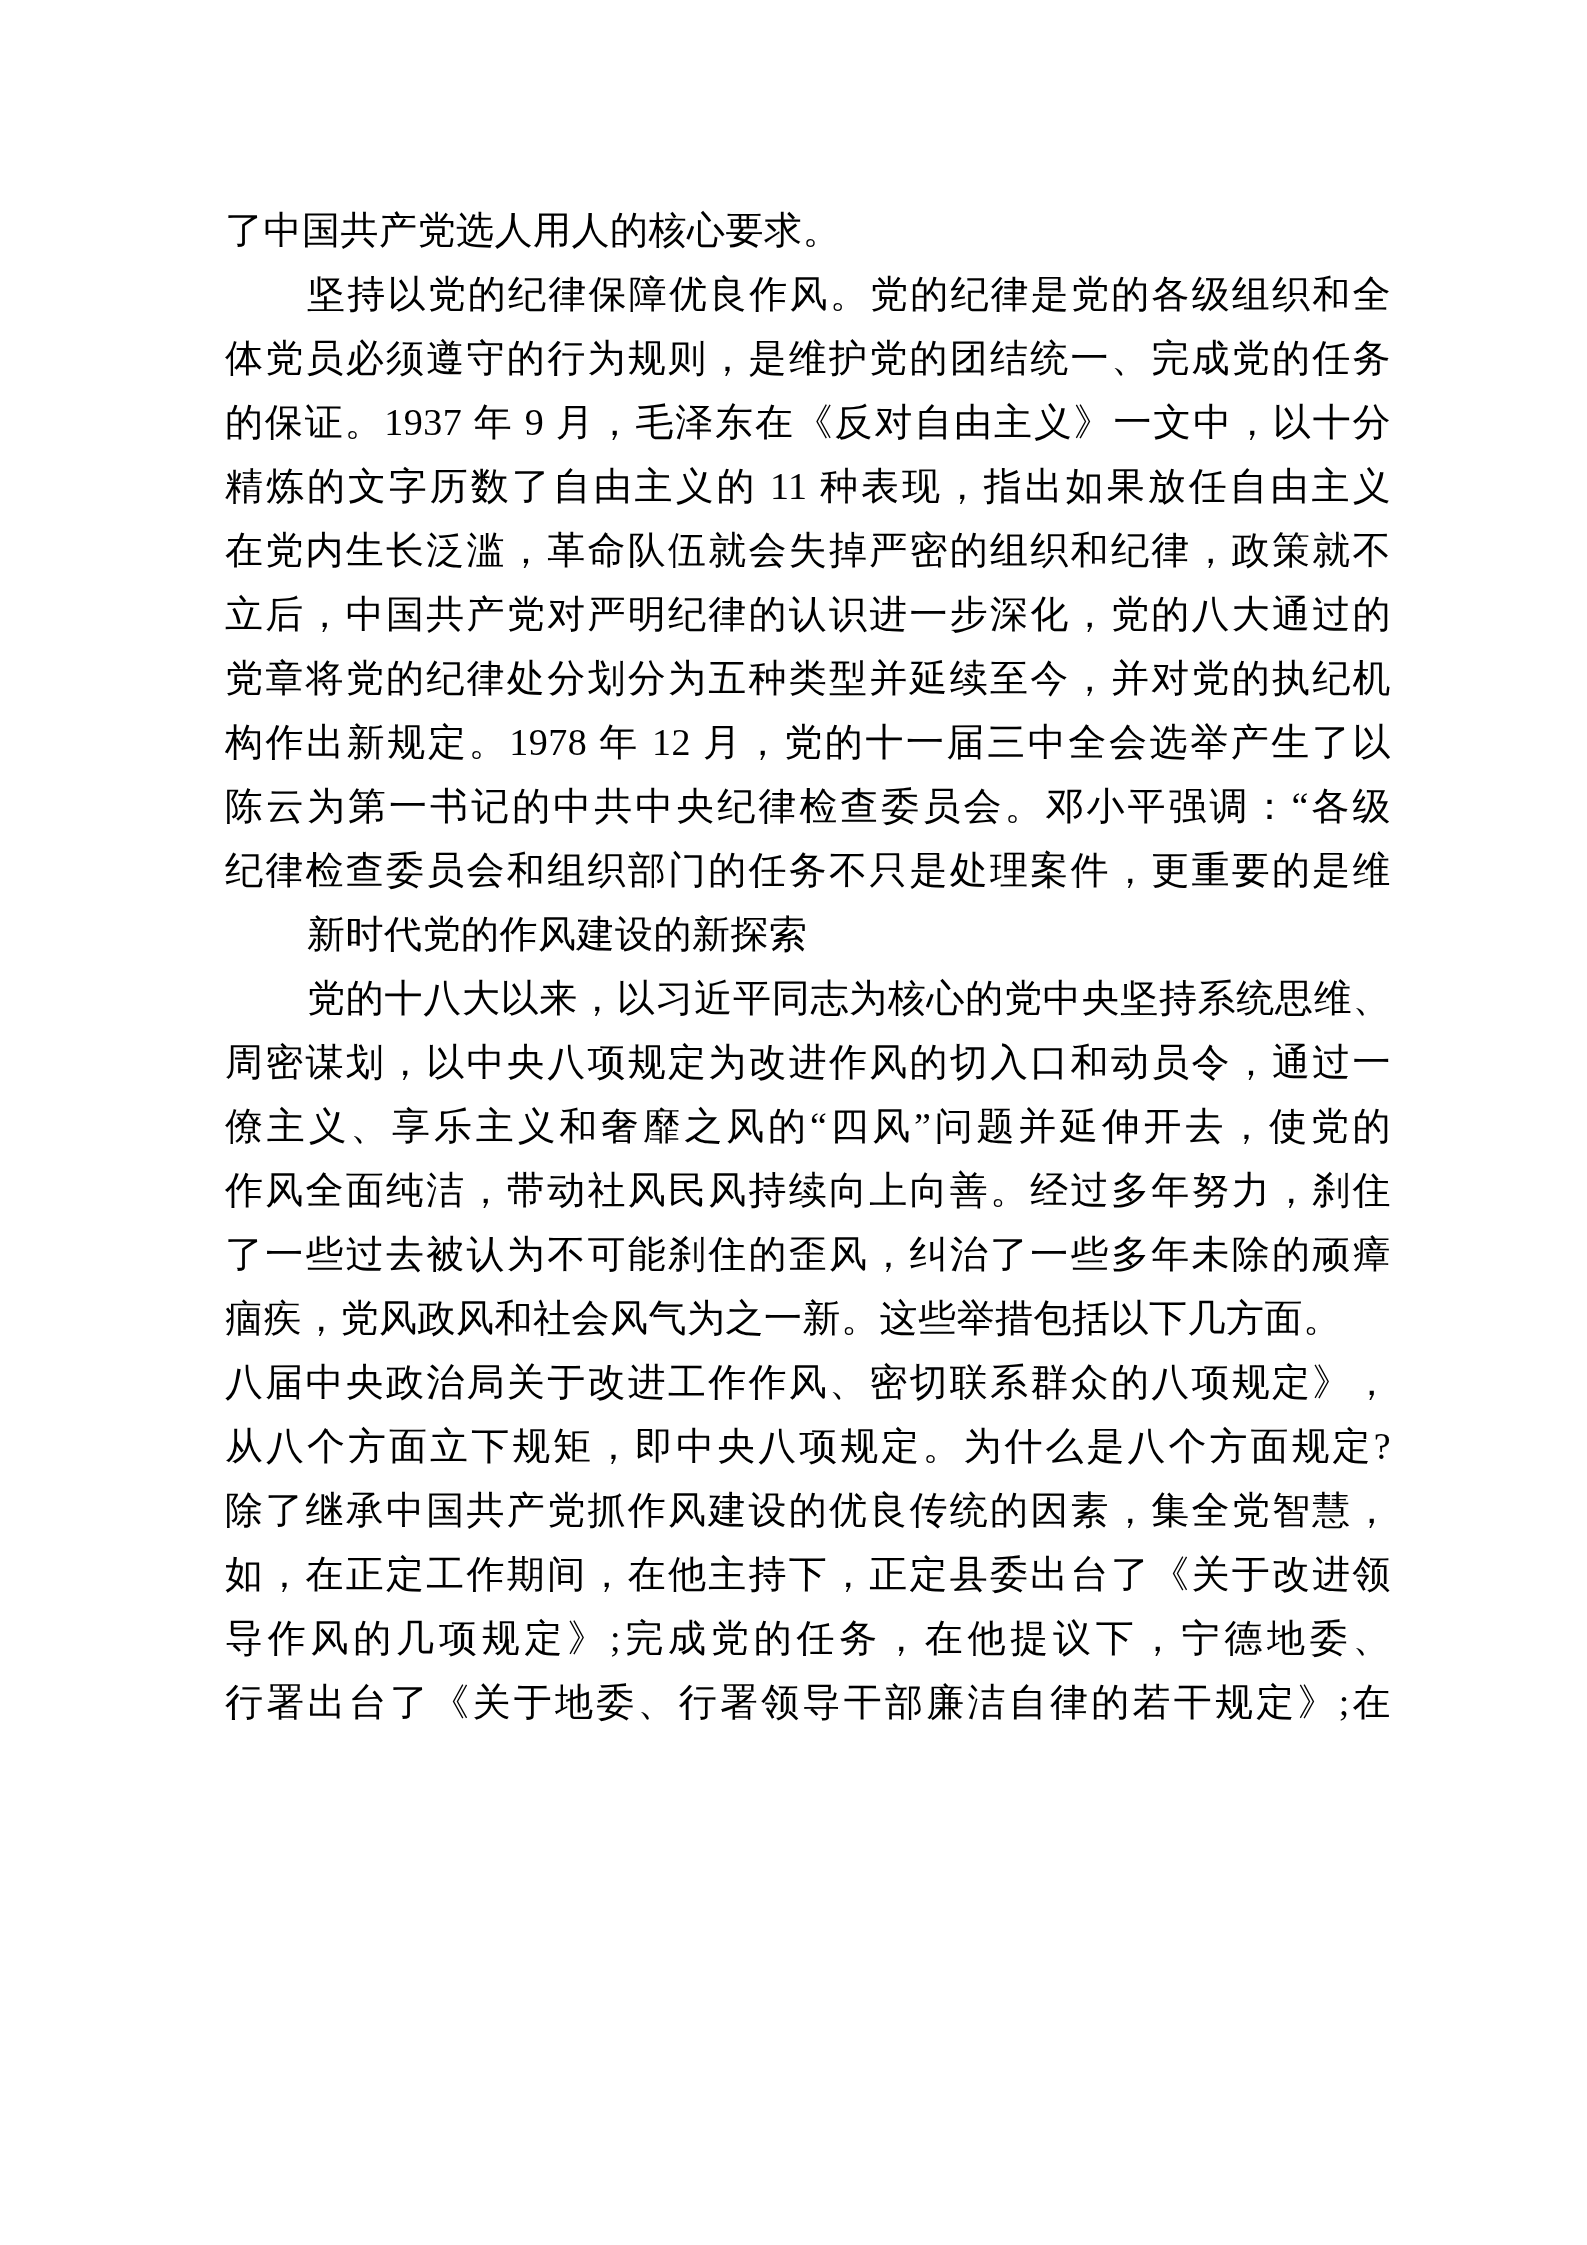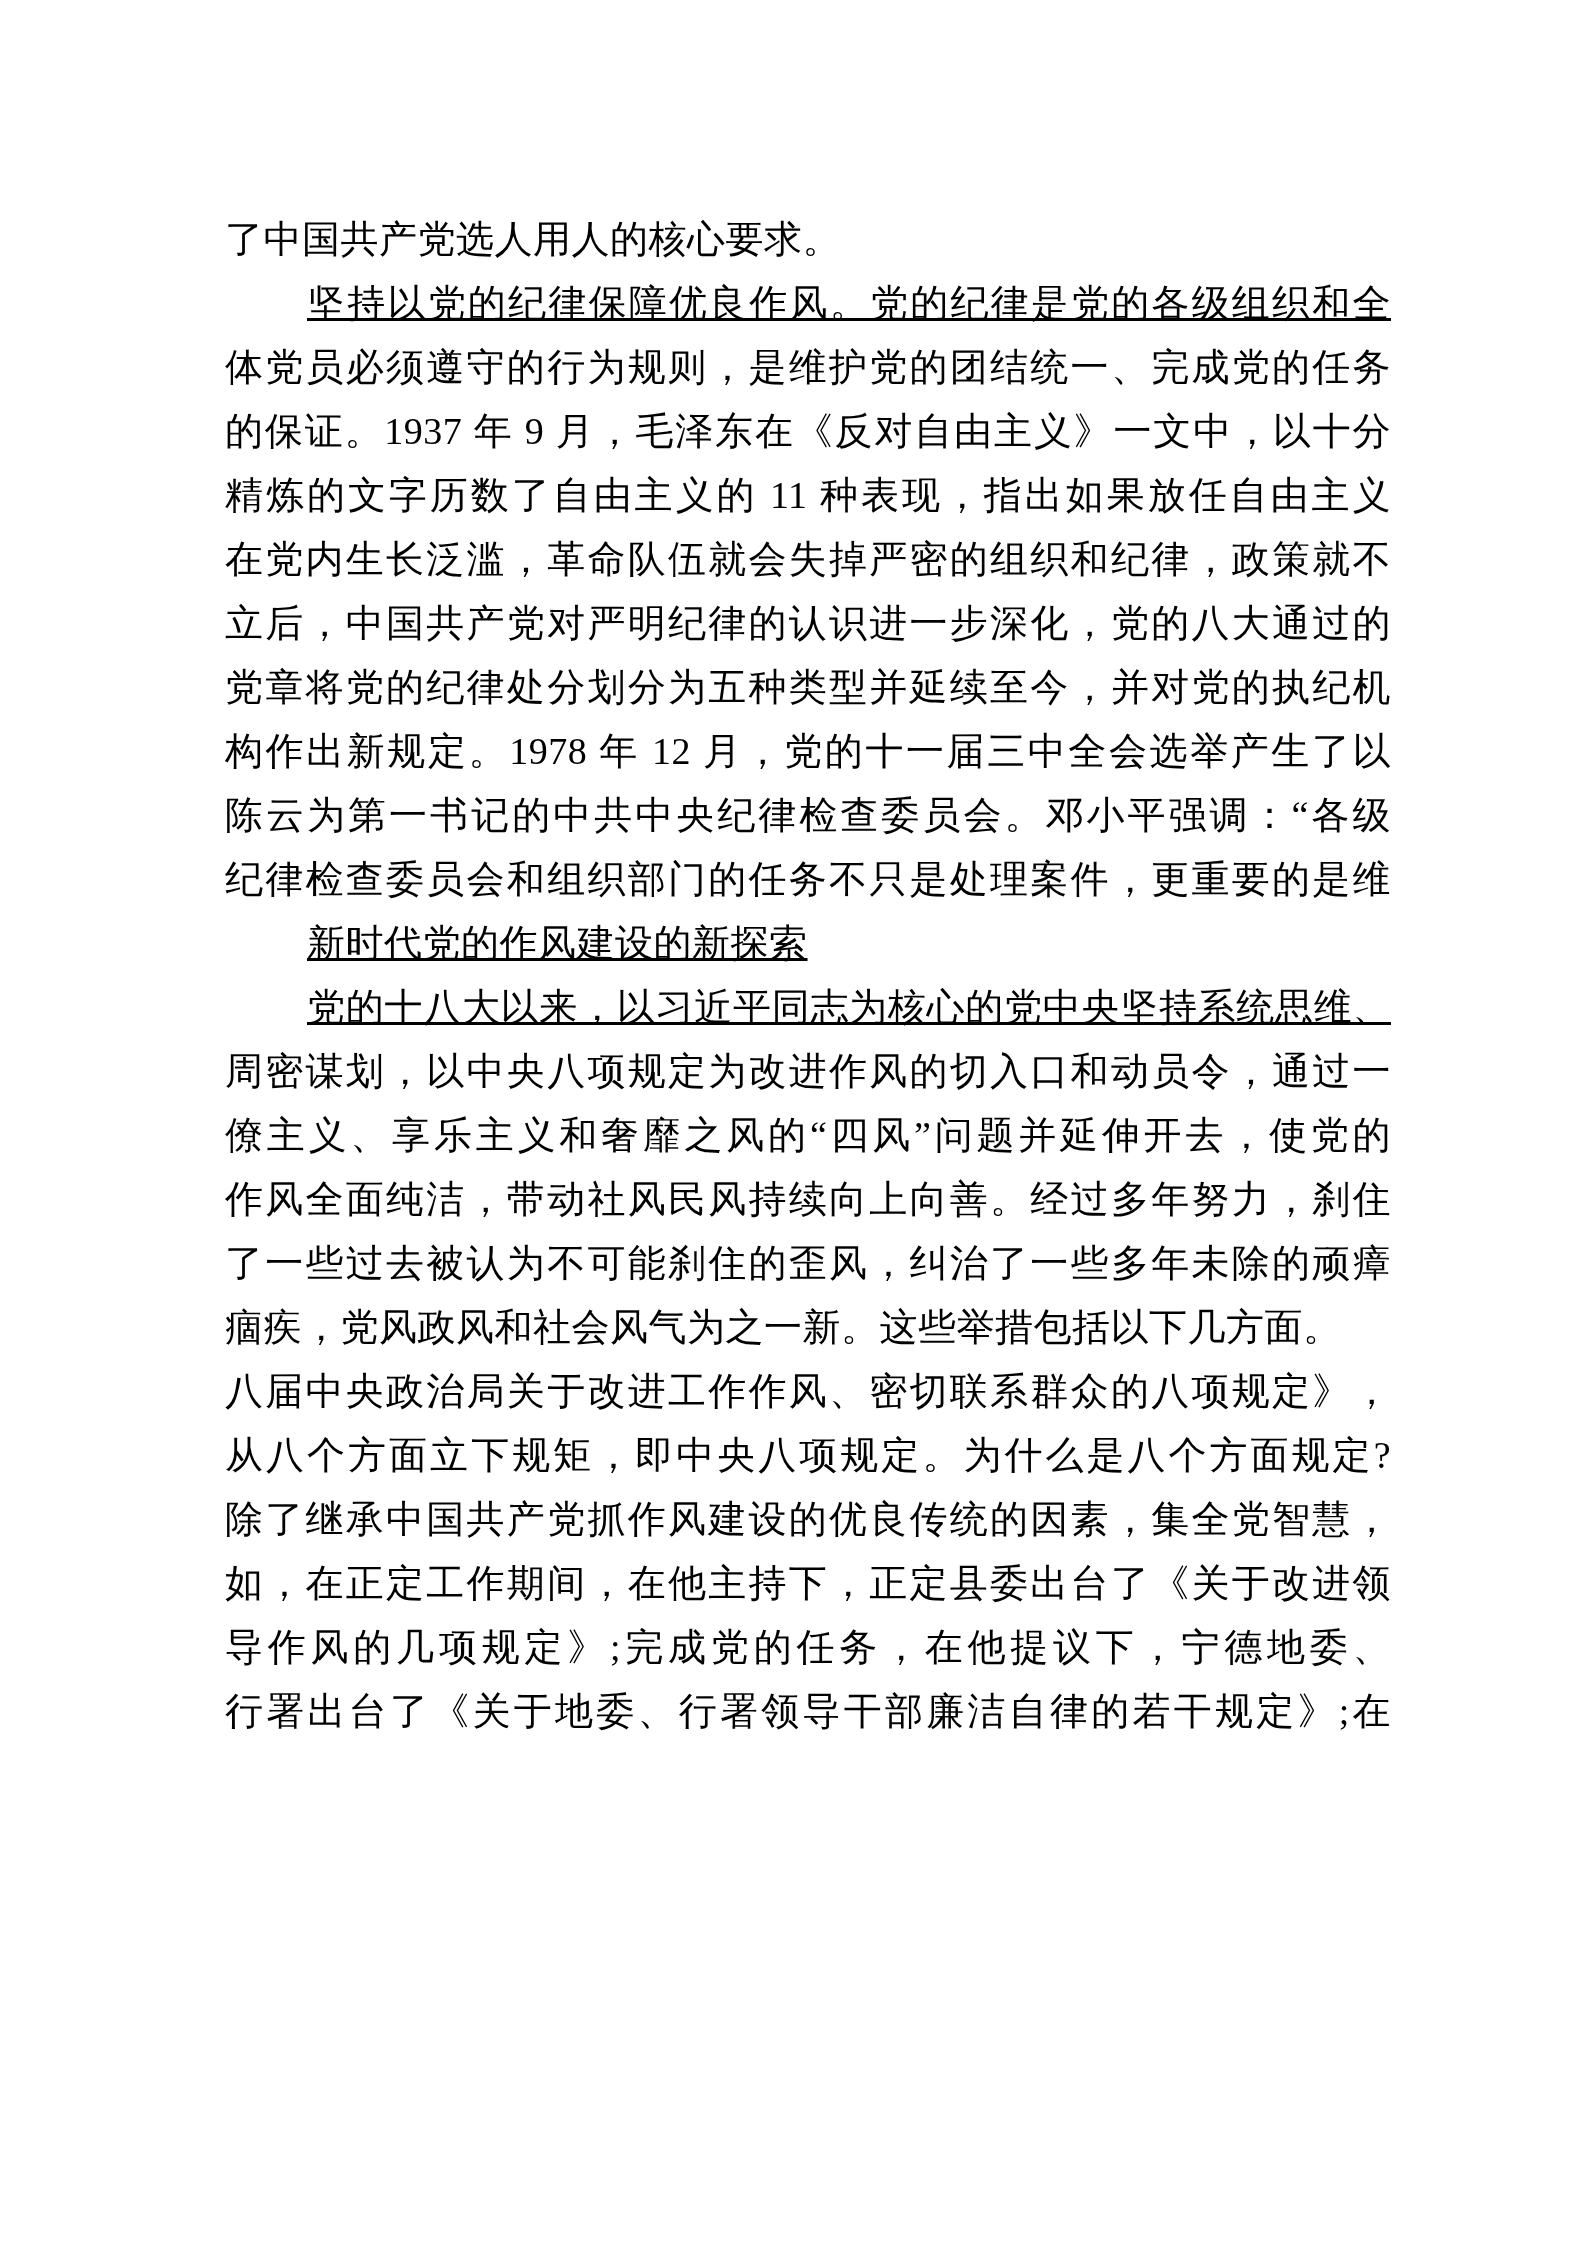--- a/index.html
+++ b/index.html
@@ -8,21 +8,20 @@
     background: #ffffff;
   }
   .page {
     position: relative;
     width: 1587px;
     height: 1834px;
     background: #ffffff;
     overflow: hidden;
     font-family: "Liberation Serif", "DejaVu Serif", serif;
     color: #000000;
-    margin-top: 9px;
   }
   .doc-body {
     position: absolute;
     left: 225px;
     top: 198px;
     width: 1166px;
     font-size: 38px;
     line-height: 64px;
     letter-spacing: 0.5px;
   }
@@ -32,21 +31,20 @@
     word-break: keep-all;
     overflow: hidden;
     white-space: nowrap;
   }
   .line.fill {
     text-align-last: justify;
     white-space: normal;
   }
   .line.indent {
     text-indent: 82px;
-    text-decoration: underline;
   }
   .page-footer {
     position: absolute;
     left: 0;
     top: 2072px;
     width: 1587px;
     text-align: center;
     font-size: 40px;
     line-height: 48px;
   }

